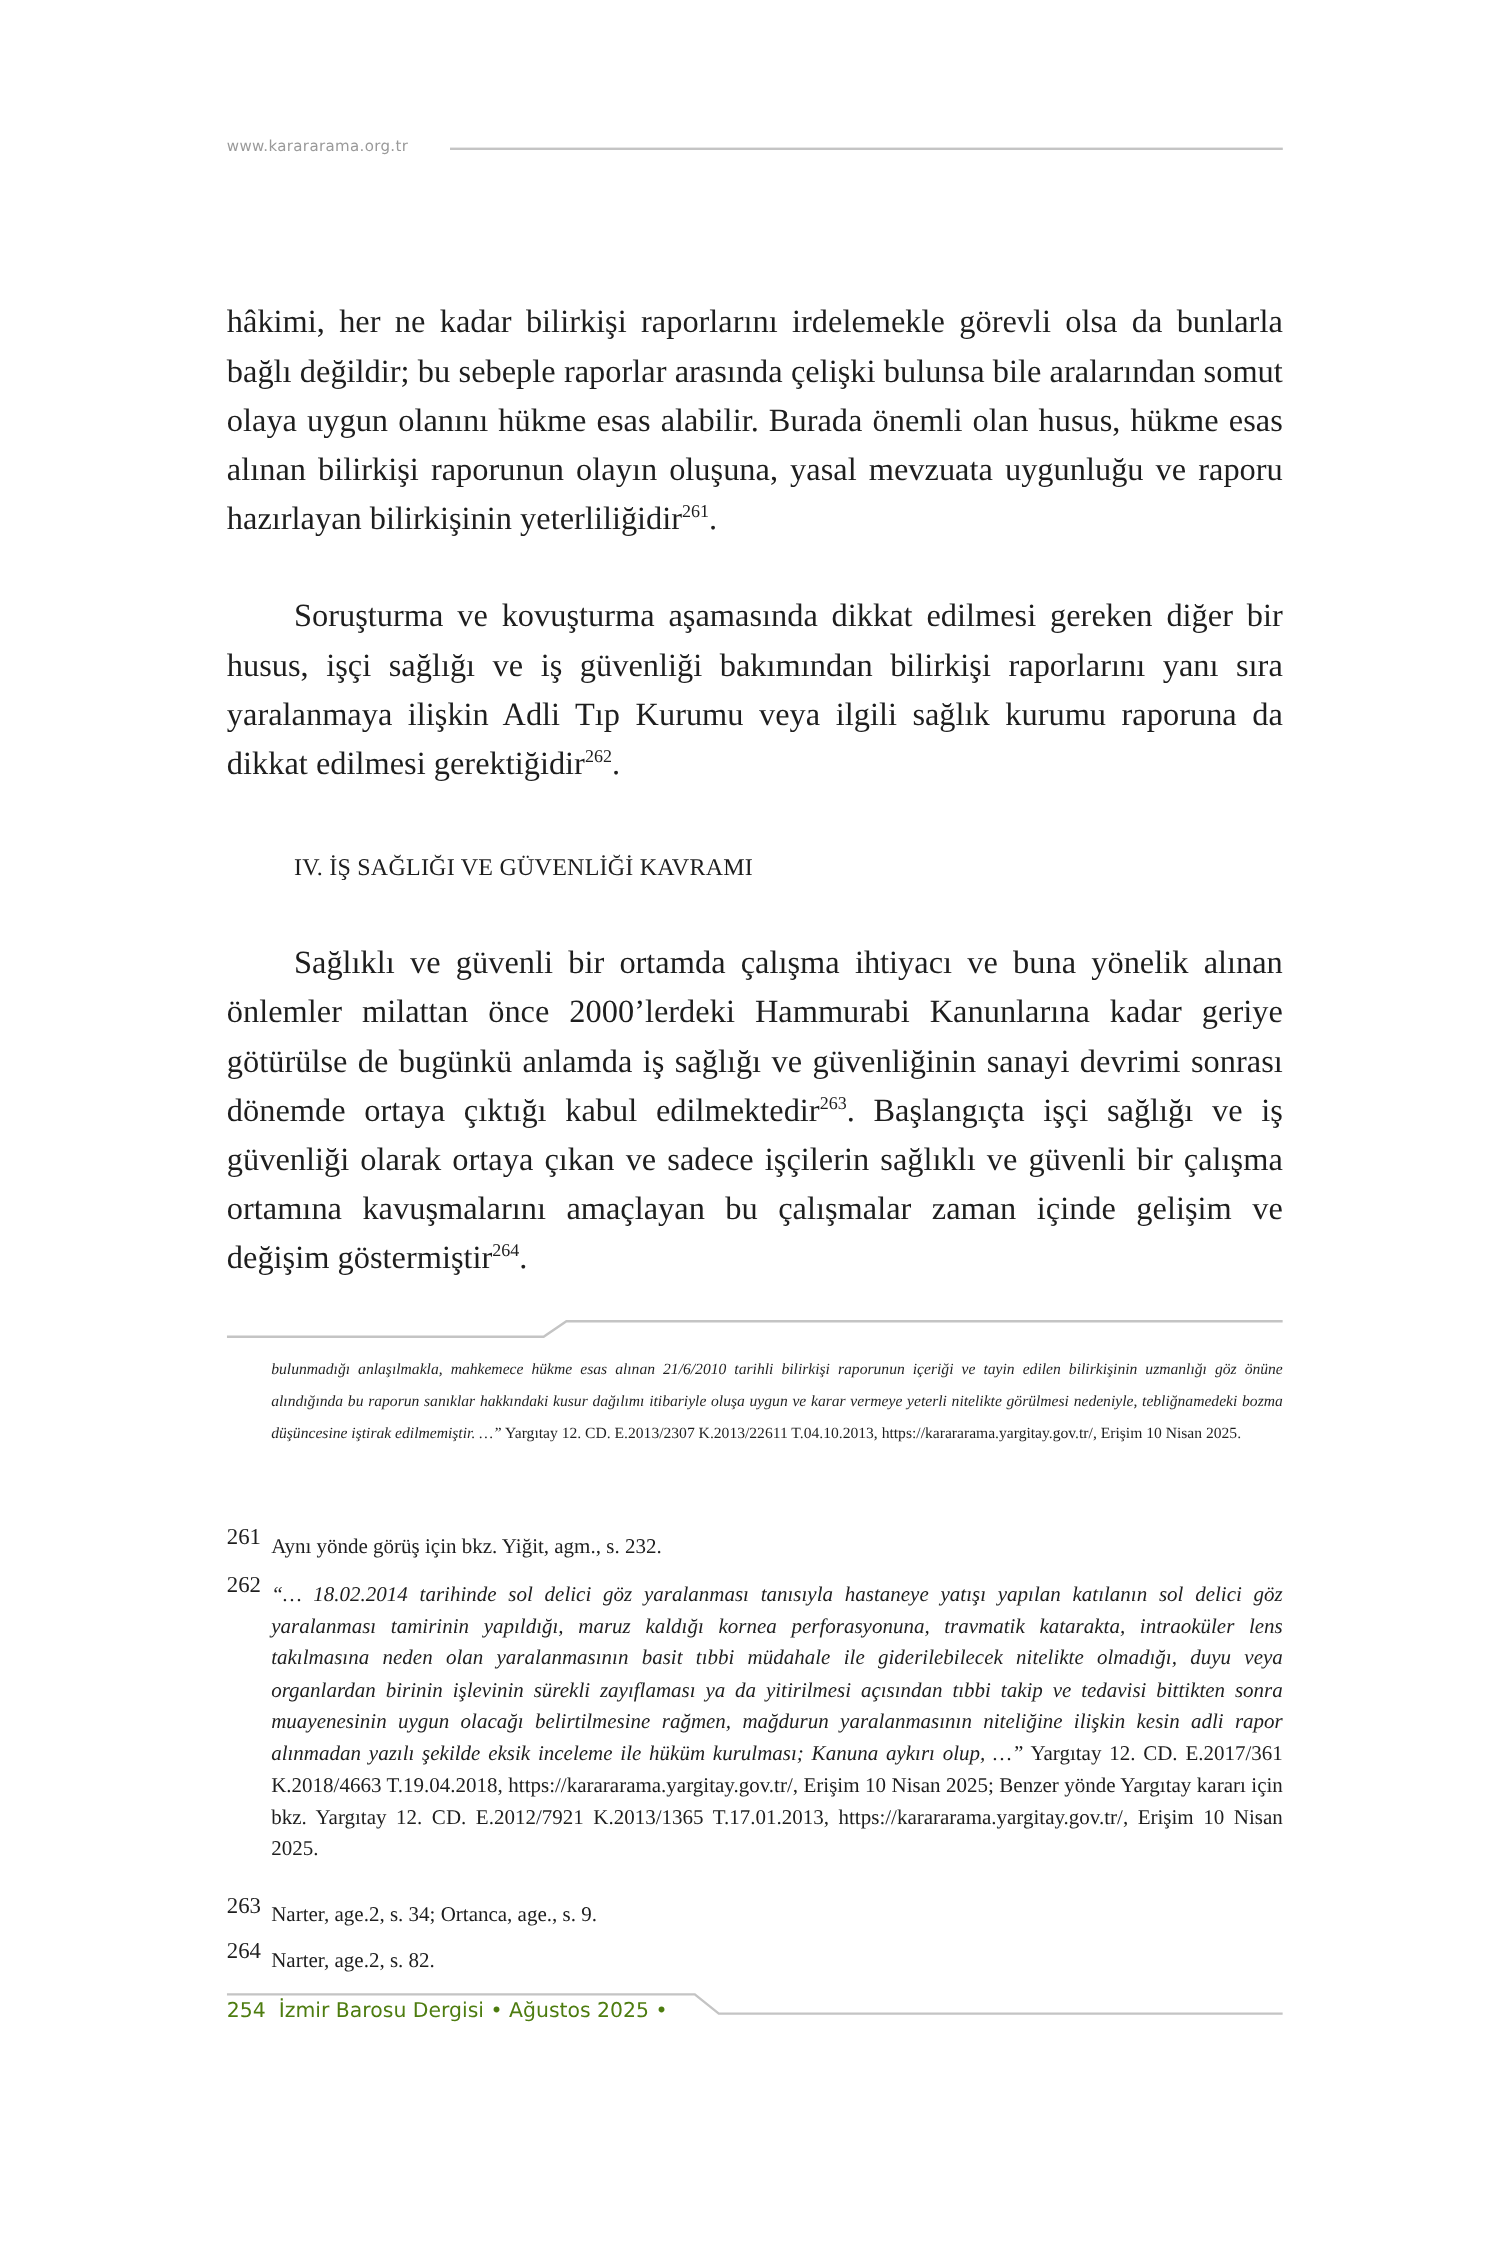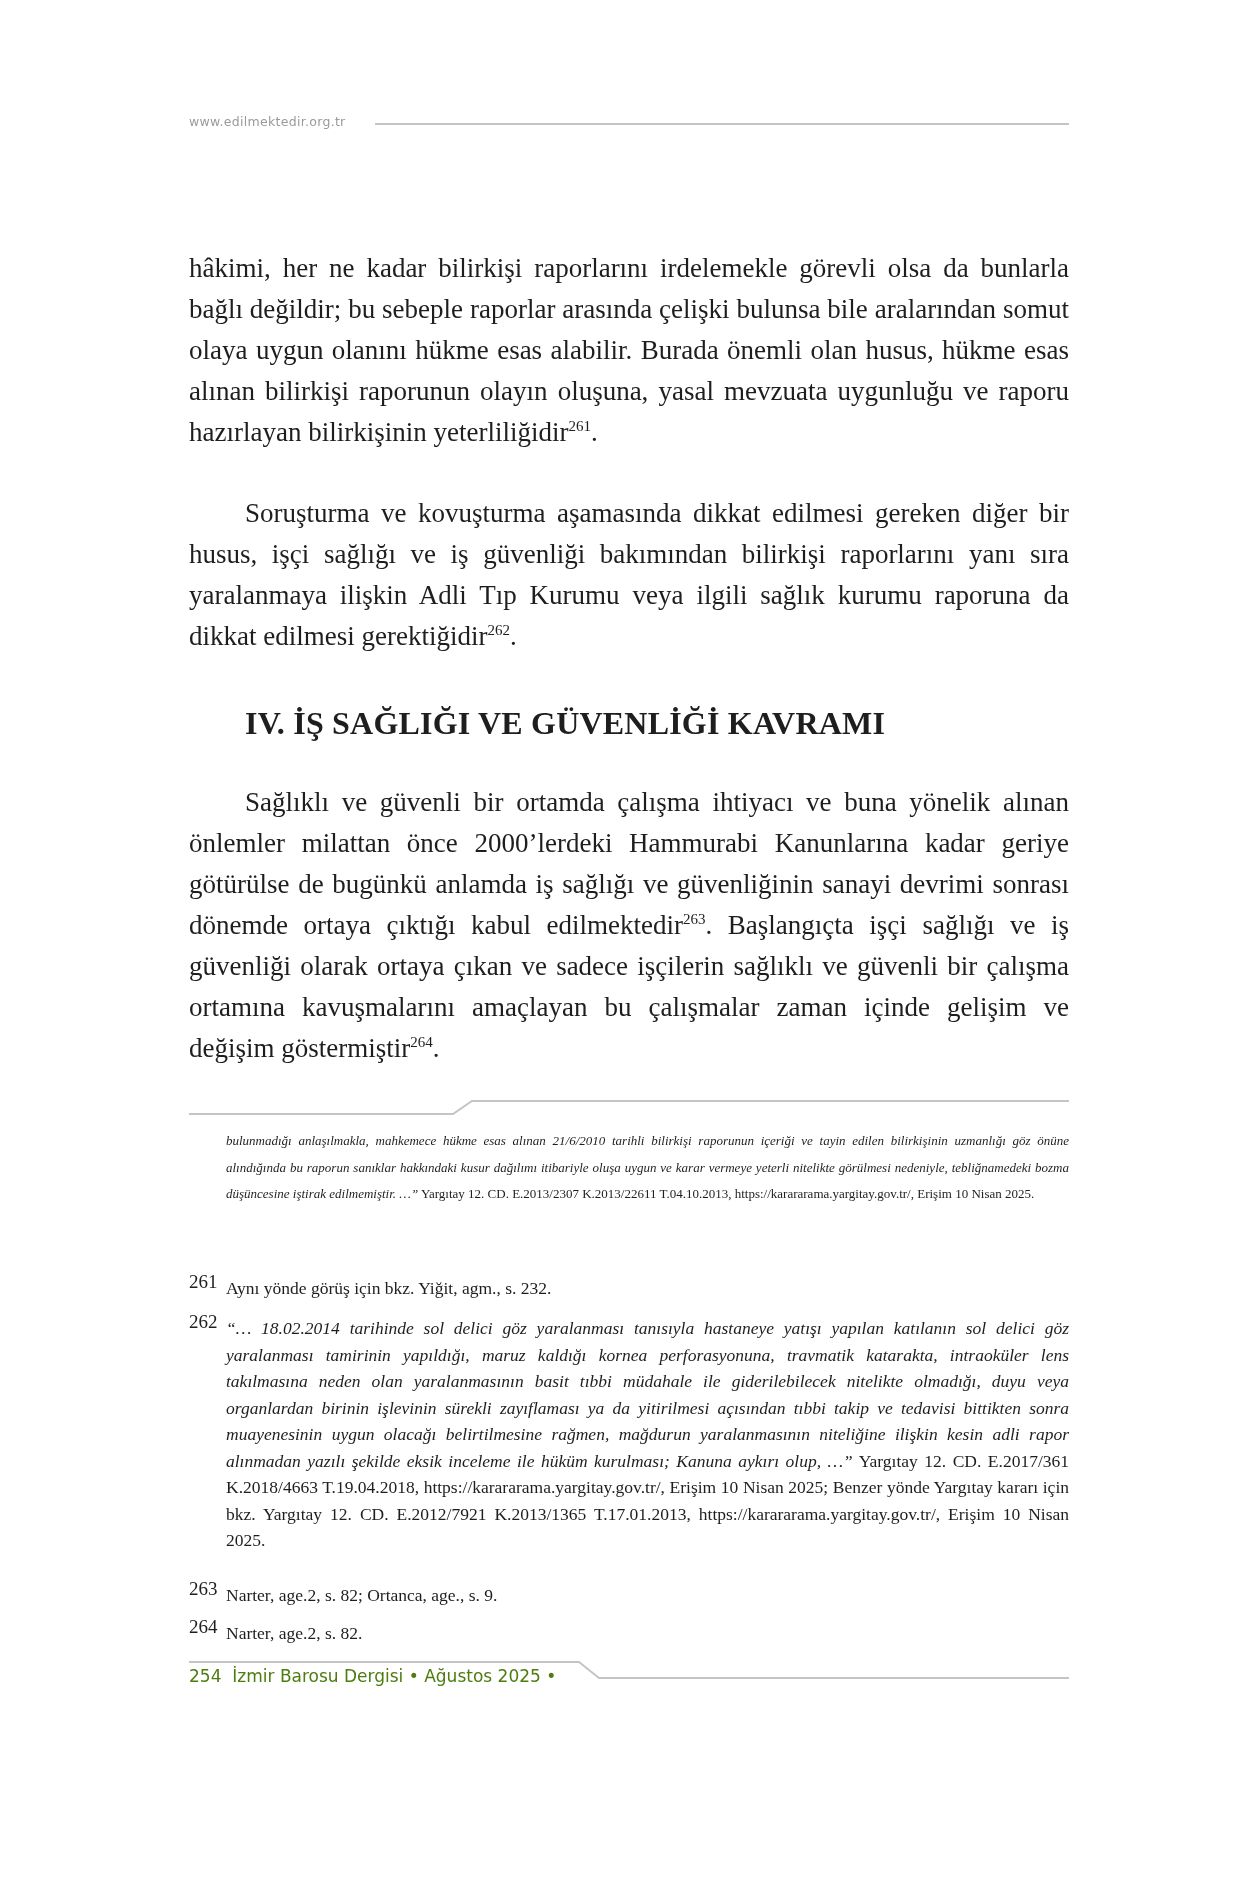--- a/index.html
+++ b/index.html
@@ -12,21 +12,21 @@
     .header-rule { position: absolute; left: 186px; top: 9px; width: 694px; height: 2px; background: #c4c4c4; }
 
     .body-text { position: absolute; left: 189px; width: 880px; font-size: 27px; line-height: 41px;
                  text-align: justify; }
     .p { margin: 0; }
     .p.indent { text-indent: 56px; }
     sup { font-size: 15px; line-height: 0; vertical-align: super; }
 
     #p1 { top: 248px; }
     #p2 { top: 493px; }
-    #heading { position: absolute; left: 245px; top: 703px; font-size: 32px; font-weight: bold; line-height: 40px;
+    #heading { position: absolute; left: 245px; top: 703px; font-size: 20px; font-weight: normal; line-height: 40px;
                letter-spacing: 0.2px; }
     #p3 { top: 782px; }
 
     .fn-divider { position: absolute; left: 189px; top: 1097px; width: 880px; height: 20px; }
 
     .footnotes { position: absolute; left: 189px; width: 880px; font-size: 13px; line-height: 26.5px; }
     .fn-cont { top: 1128px; left: 226px; width: 843px; text-align: justify; }
     .fn { position: absolute; left: 189px; width: 880px; font-size: 17.5px; line-height: 26.5px; }
     .fn-num { position: absolute; left: 0; top: -6px; font-size: 19px; }
     .fn-text { position: absolute; left: 37px; width: 843px; text-align: justify; }
@@ -38,21 +38,21 @@
     #fn264 { top: 1620px; }
 
     .footer { position: absolute; left: 189px; top: 1650px; width: 880px; height: 40px; }
     .footer-text { position: absolute; left: 0; top: 15px; font-family: "DejaVu Sans", "Liberation Sans", sans-serif;
                    font-size: 17px; color: #4d7c0f; line-height: 22px; white-space: nowrap; }
   </style>
 </head>
 <body>
 
 <div class="header">
-  <span class="header-url">www.edilmektedir.org.tr</span>
+  <span class="header-url">www.karararama.org.tr</span>
   <div class="header-rule"></div>
 </div>
 
 <div id="p1" class="body-text">
   <p class="p"><span>hâkimi, her ne kadar bilirkişi raporlarını irdelemekle görevli olsa da bunlarla bağlı değildir; bu sebeple raporlar arasında çelişki bulunsa bile aralarından somut olaya uygun olanını hükme esas alabilir. Burada önemli olan husus, hükme esas alınan bilirkişi raporunun olayın oluşuna, yasal mevzuata uygunluğu ve raporu hazırlayan bilirkişinin yeterliliğidir</span><sup>261</sup><span>.</span></p>
 </div>
 
 <div id="p2" class="body-text">
   <p class="p indent"><span>Soruşturma ve kovuşturma aşamasında dikkat edilmesi gereken diğer bir husus, işçi sağlığı ve iş güvenliği bakımından bilirkişi raporlarını yanı sıra yaralanmaya ilişkin Adli Tıp Kurumu veya ilgili sağlık kurumu raporuna da dikkat edilmesi gerektiğidir</span><sup>262</sup><span>.</span></p>
 </div>
@@ -76,21 +76,21 @@
   <div class="fn-text"><span class="it"></span><span>Aynı yönde görüş için bkz. Yiğit, agm., s. 232.</span></div>
 </div>
 
 <div id="fn262" class="fn">
   <span class="fn-num">262</span>
   <div class="fn-text"><span class="it">“… 18.02.2014 tarihinde sol delici göz yaralanması tanısıyla hastaneye yatışı yapılan katılanın sol delici göz yaralanması tamirinin yapıldığı, maruz kaldığı kornea perforasyonuna, travmatik katarakta, intraoküler lens takılmasına neden olan yaralanmasının basit tıbbi müdahale ile giderilebilecek nitelikte olmadığı, duyu veya organlardan birinin işlevinin sürekli zayıflaması ya da yitirilmesi açısından tıbbi takip ve tedavisi bittikten sonra muayenesinin uygun olacağı belirtilmesine rağmen, mağdurun yaralanmasının niteliğine ilişkin kesin adli rapor alınmadan yazılı şekilde eksik inceleme ile hüküm kurulması; Kanuna aykırı olup, …”</span><span> Yargıtay 12. CD. E.2017/361 K.2018/4663 T.19.04.2018, https://karararama.yargitay.gov.tr/, Erişim 10 Nisan 2025; Benzer yönde Yargıtay kararı için bkz. Yargıtay 12. CD. E.2012/7921 K.2013/1365 T.17.01.2013, https://karararama.yargitay.gov.tr/, Erişim 10 Nisan 2025.</span></div>
 </div>
 
 <div id="fn263" class="fn">
   <span class="fn-num">263</span>
-  <div class="fn-text"><span class="it"></span><span>Narter, age.2, s. 82; Ortanca, age., s. 9.</span></div>
+  <div class="fn-text"><span class="it"></span><span>Narter, age.2, s. 34; Ortanca, age., s. 9.</span></div>
 </div>
 
 <div id="fn264" class="fn">
   <span class="fn-num">264</span>
   <div class="fn-text"><span class="it"></span><span>Narter, age.2, s. 82.</span></div>
 </div>
 
 <div class="footer">
   <svg width="880" height="40" viewBox="0 0 880 40" style="position:absolute;left:0;top:0;">
     <polyline points="0,12 390,12 410,28 880,28" fill="none" stroke="#c4c4c4" stroke-width="2"></polyline>

